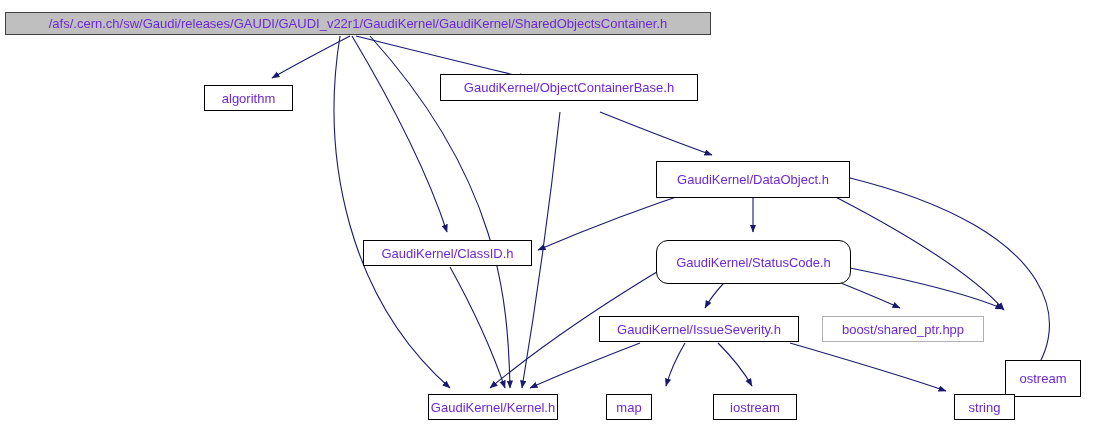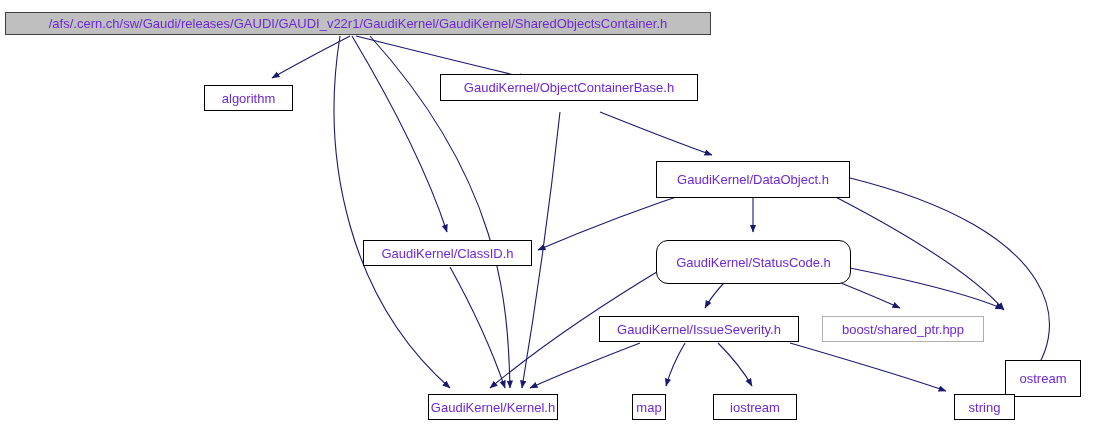--- a/index.html
+++ b/index.html
@@ -70,21 +70,21 @@
       </div>
       <div class="node ext" style="left: 822px; top: 316px; width: 162px; height: 26px;">
         <span>boost/shared_ptr.hpp</span>
       </div>
       <div class="node" style="left: 1005px; top: 316px; width: 76px; height: 37px; margin-top: 44px;">
         <span>ostream</span>
       </div>
       <div class="node" style="left: 428px; top: 394px; width: 130px; height: 26px;">
         <span>GaudiKernel/Kernel.h</span>
       </div>
-      <div class="node" style="left: 632px; top: 394px; width: 34px; height: 26px;">
+      <div class="node" style="left: 606px; top: 394px; width: 46px; height: 26px;">
         <span>map</span>
       </div>
       <div class="node" style="left: 713px; top: 394px; width: 84px; height: 26px;">
         <span>iostream</span>
       </div>
       <div class="node" style="left: 954px; top: 394px; width: 61px; height: 26px;">
         <span>string</span>
       </div>
     </div>
 </div>

